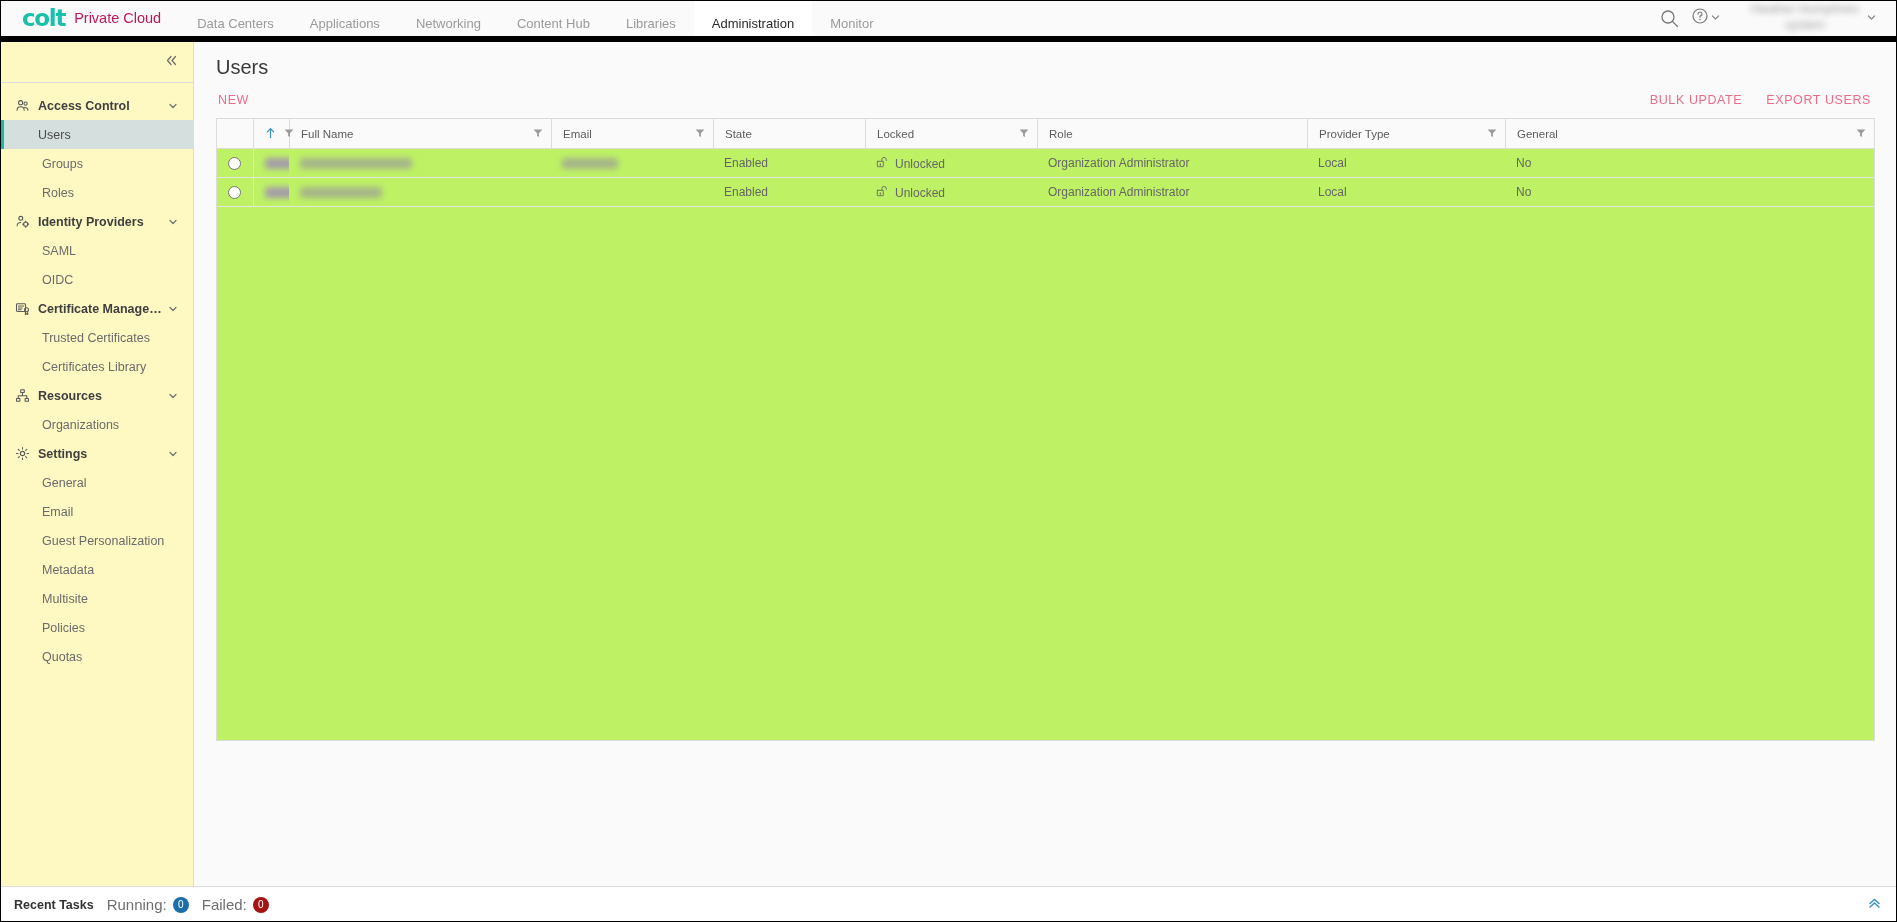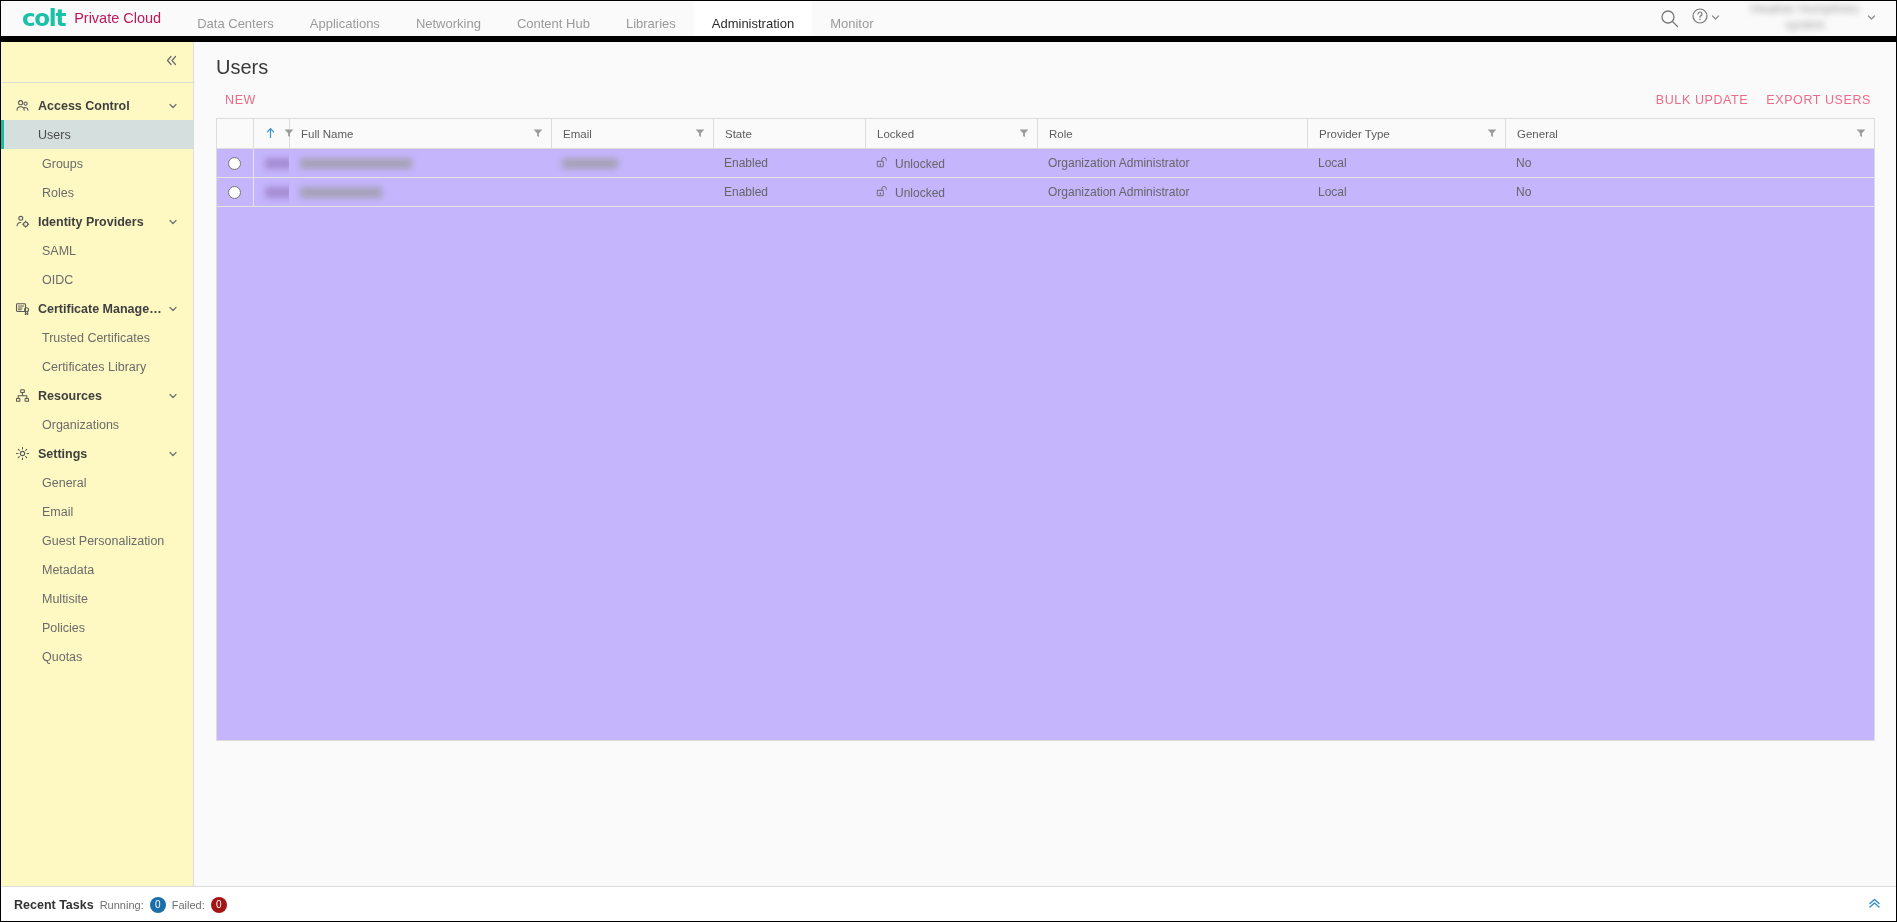--- a/index.html
+++ b/index.html
@@ -96,26 +96,26 @@
   }
   .page-title {
     font-size: 20px; color: #3a3a3a; font-weight: normal;
     padding: 14px 0 2px 0;
   }
   .actionbar { display: flex; align-items: center; height: 37px; }
   .linkbtn {
     font-size: 12.5px; color: #ec6b87; letter-spacing: .6px;
     cursor: pointer; text-transform: uppercase;
   }
-  .linkbtn.new { margin-left: 9px; }
-  .actionbar .right { margin-left: auto; display: flex; gap: 18px; padding-right: 4px; align-items: center; }
+  .linkbtn.new { margin-left: 2px; }
+  .actionbar .right { margin-left: auto; display: flex; gap: 24px; padding-right: 4px; align-items: center; }
 
   
   .grid {
-    border: 1px solid #dcdcdc; background: #c4b5fd;
+    border: 1px solid #dcdcdc; background: #bef264;
     height: 623px; display: flex; flex-direction: column;
   }
   table { border-collapse: collapse; width: 100%; table-layout: fixed; }
   thead th {
     background: #fafafa; border-bottom: 1px solid #dcdcdc;
     height: 29px; padding: 0; font-weight: normal;
     font-size: 11.5px; color: #5c5c5c; text-align: left;
     vertical-align: middle;
   }
   .th-inner {
@@ -167,21 +167,21 @@
   }
   .pageinfo { margin-left: auto; font-size: 11.5px; color: #777; padding-right: 6px; }
 
   
   .statusbar {
     position: absolute; left: 0; right: 0; bottom: 0; height: 36px;
     background: #fff; border-top: 1px solid #dcdcdc;
     display: flex; align-items: center; padding: 0 14px;
   }
   .st-title { font-size: 12.5px; color: #333; font-weight: bold; }
-  .st-lbl { font-size: 11px; color: #6f6f6f; margin-left: 6px; }
+  .st-lbl { font-size: 15px; color: #6f6f6f; margin-left: 13px; }
   .badge {
     display: inline-flex; align-items: center; justify-content: center;
     width: 16px; height: 16px; border-radius: 50%;
     color: #fff; font-size: 10px; margin-left: 6px;
     font-family: "Liberation Sans", sans-serif;
   }
   .badge.running { background: #1b6ea8; }
   .badge.failed  { background: #a31515; }
   .st-right { margin-left: auto; color: #3a8fc4; cursor: pointer; display: flex; }
 

